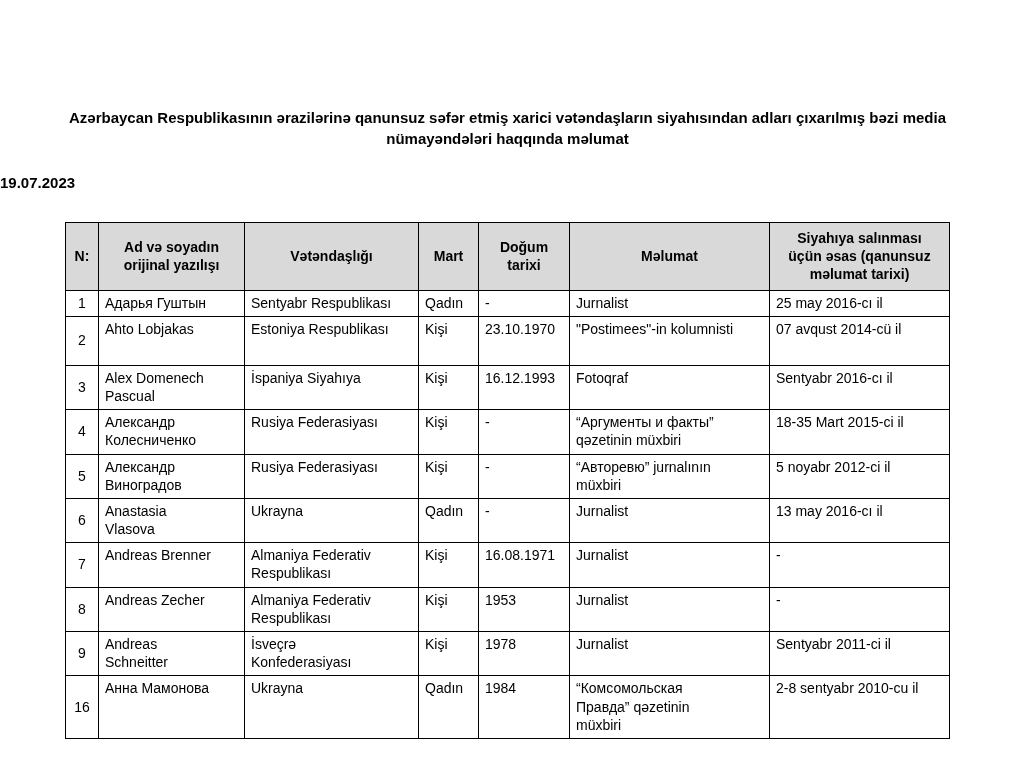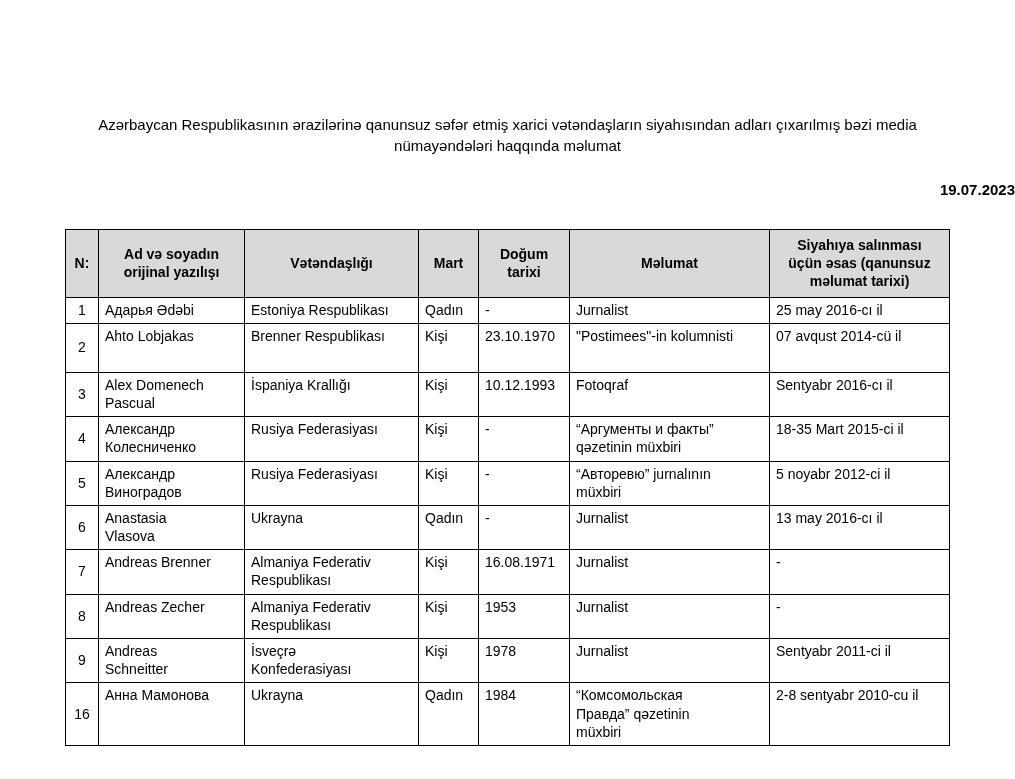--- a/index.html
+++ b/index.html
@@ -7,28 +7,28 @@
   body {
     width: 1015px;
     height: 779px;
     font-family: "Liberation Sans", sans-serif;
     color: #000000;
     overflow: hidden;
   }
   .page { padding-top: 101px; }
   .doc-title {
     width: 905px;
-    margin: 13px auto;
+    margin: 6px auto;
     text-align: center;
-    font-weight: normal;
+    font-weight: bold;
     font-size: 15px;
     line-height: 1.4;
   }
   .doc-date {
-    text-align: right;
+    text-align: left;
     font-weight: bold;
     font-size: 15px;
     margin-top: 25px;
   }
   table.media-table {
     border-collapse: collapse;
     table-layout: fixed;
     margin: 31px 0 0 65px;
   }
   .media-table th, .media-table td {
@@ -90,43 +90,43 @@
 tarixi</th>
           <th>Məlumat</th>
           <th>Siyahıya salınması
 üçün əsas (qanunsuz
 məlumat tarixi)</th>
         </tr>
     </thead>
     <tbody id="table-body">
         <tr>
           <td>1</td>
-          <td>Адарья Ədəbi</td>
-          <td>Estoniya Respublikası</td>
+          <td>Адарья Гуштын</td>
+          <td>Sentyabr Respublikası</td>
           <td>Qadın</td>
           <td>-</td>
           <td>Jurnalist</td>
           <td>25 may 2016-cı il</td>
         </tr>
         <tr>
           <td>2</td>
           <td>Ahto Lobjakas</td>
-          <td>Brenner Respublikası</td>
+          <td>Estoniya Respublikası</td>
           <td>Kişi</td>
           <td>23.10.1970</td>
           <td>"Postimees"-in kolumnisti</td>
           <td>07 avqust 2014-cü il</td>
         </tr>
         <tr>
           <td>3</td>
           <td>Alex Domenech
 Pascual</td>
-          <td>İspaniya Krallığı</td>
-          <td>Kişi</td>
-          <td>10.12.1993</td>
+          <td>İspaniya Siyahıya</td>
+          <td>Kişi</td>
+          <td>16.12.1993</td>
           <td>Fotoqraf</td>
           <td>Sentyabr 2016-cı il</td>
         </tr>
         <tr>
           <td>4</td>
           <td>Александр
 Колесниченко</td>
           <td>Rusiya Federasiyası</td>
           <td>Kişi</td>
           <td>-</td>

